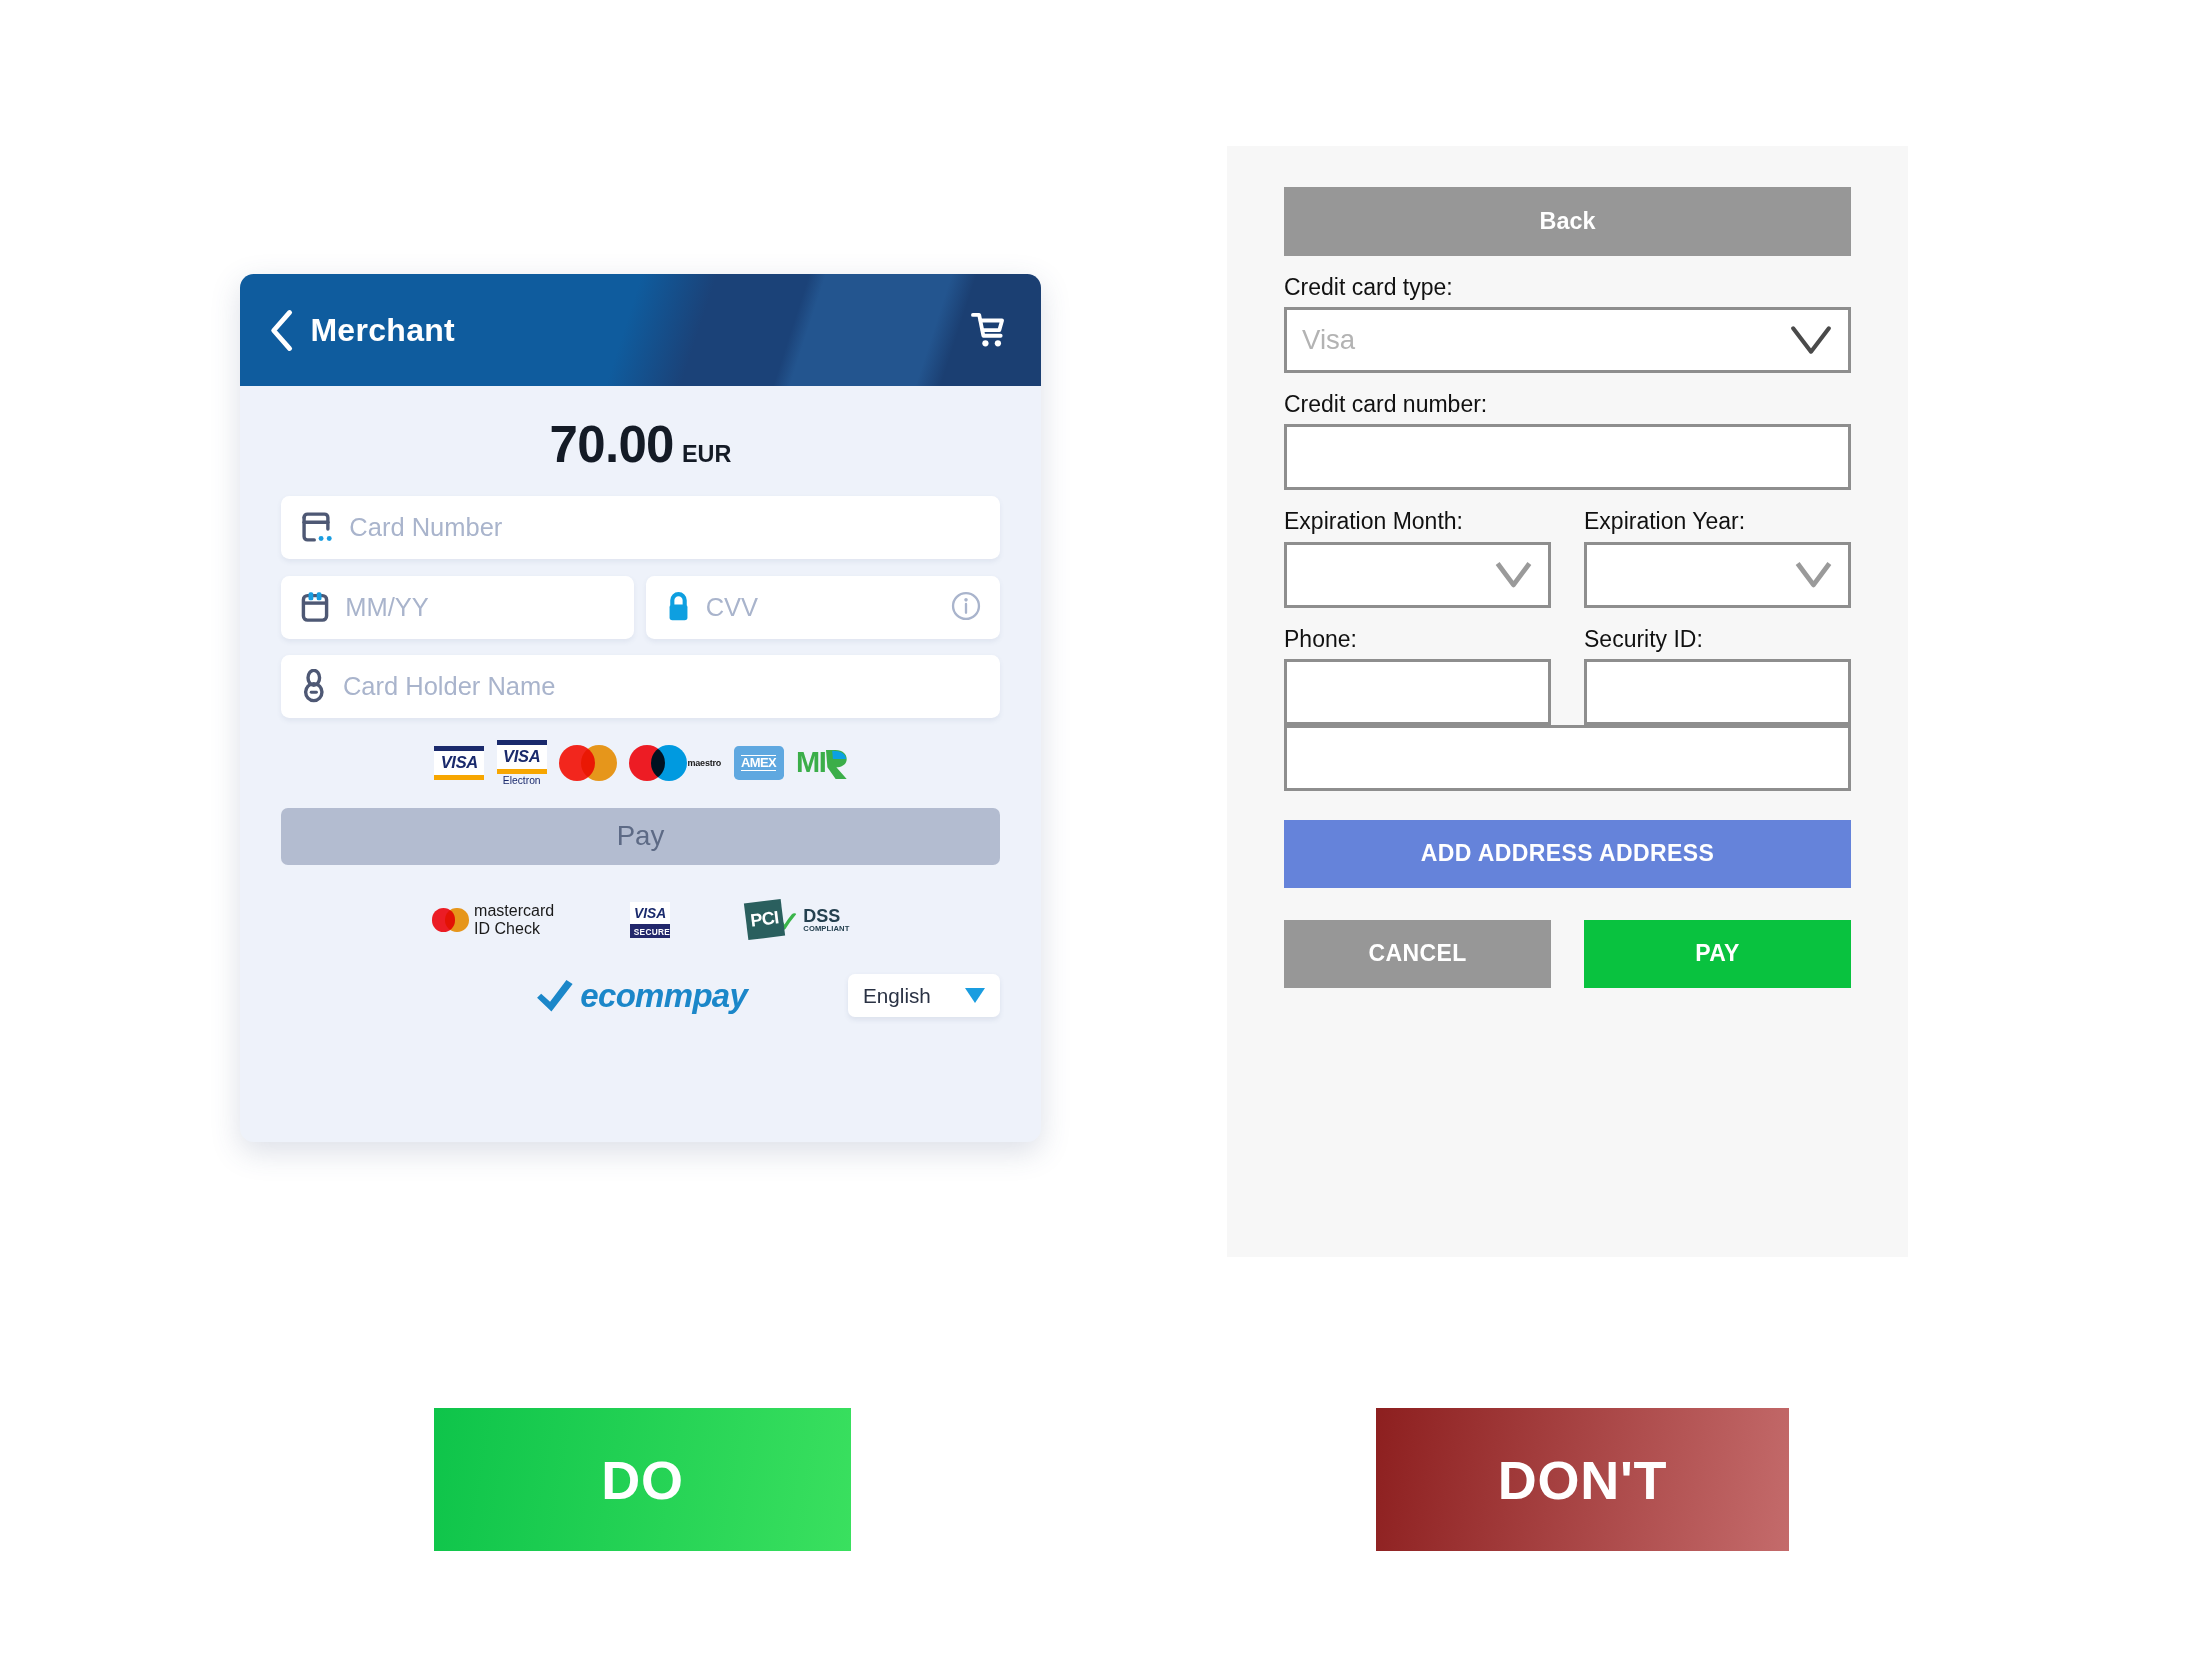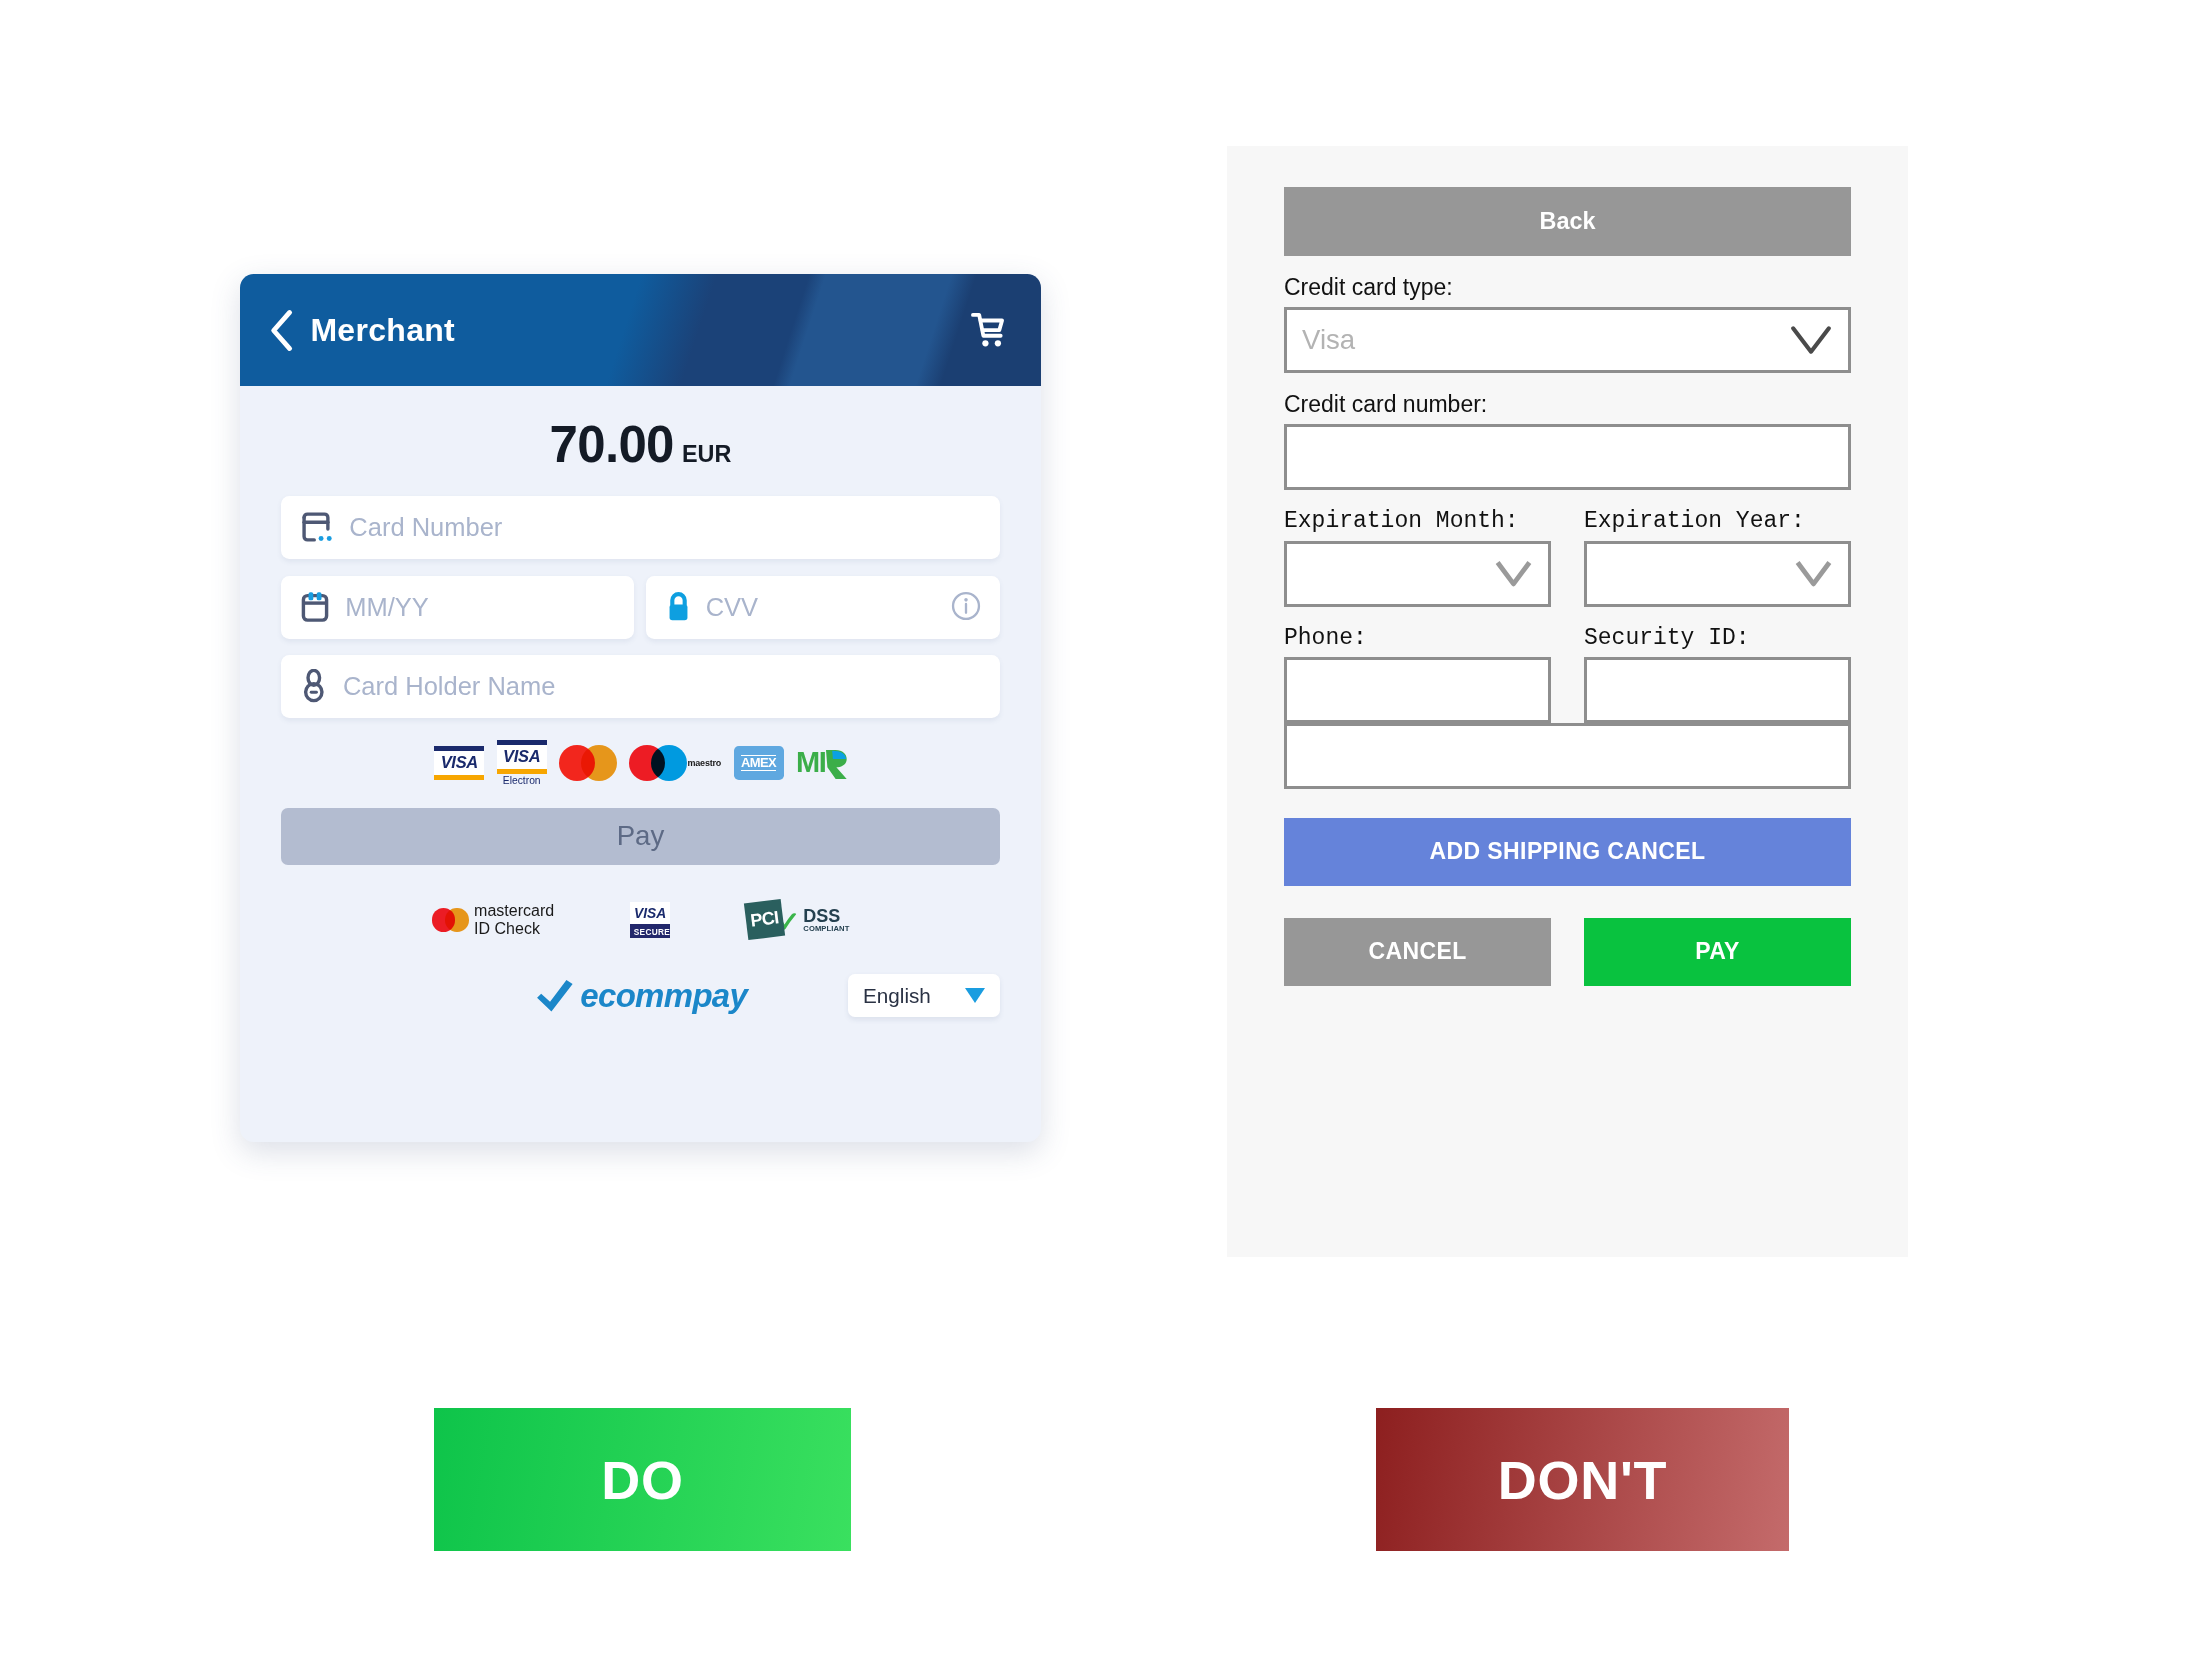--- a/index.html
+++ b/index.html
@@ -277,21 +277,21 @@
     border: 3.4px solid #8e8e8e;
     height: 66px;
     display:flex; align-items:center;
     padding: 0 15px;
     cursor: text;
   }
   .fld-box.is-select { cursor: pointer; justify-content: space-between; }
   .fld-box .val { font-size: 27.6px; color:#b3b3b3; }
   .chev-thin { display:block; }
   .dont-2col { display:flex; gap: 33px; }
-  .dont-2col > div { flex: 1; font-family: Liberation Mono, monospace; }
+  .dont-2col > div { flex: 1; }
   .btn-blue {
     margin-top: 29px;
     height: 68px; background:#6583da;
     display:flex; align-items:center; justify-content:center;
     cursor:pointer;
   }
   .btn-blue span { color:#ffffff; font-size:23px; font-weight:bold; letter-spacing:0.4px; }
   .dont-actions { display:flex; gap: 33px; margin-top: 32px; }
   .btn-cancel, .btn-pay {
     flex:1; height: 68px;
@@ -554,21 +554,21 @@
             <span class="val"></span>
           </div>
         </div>
       </div>
 
       <div class="fld-box">
         <span class="val"></span>
       </div>
 
       <div class="btn-blue">
-        <span>ADD SHIPPING CANCEL</span>
+        <span>ADD ADDRESS ADDRESS</span>
       </div>
 
       <div class="dont-actions">
         <div class="btn-cancel">
           <span>CANCEL</span>
         </div>
         <div class="btn-pay">
           <span>PAY</span>
         </div>
       </div>

